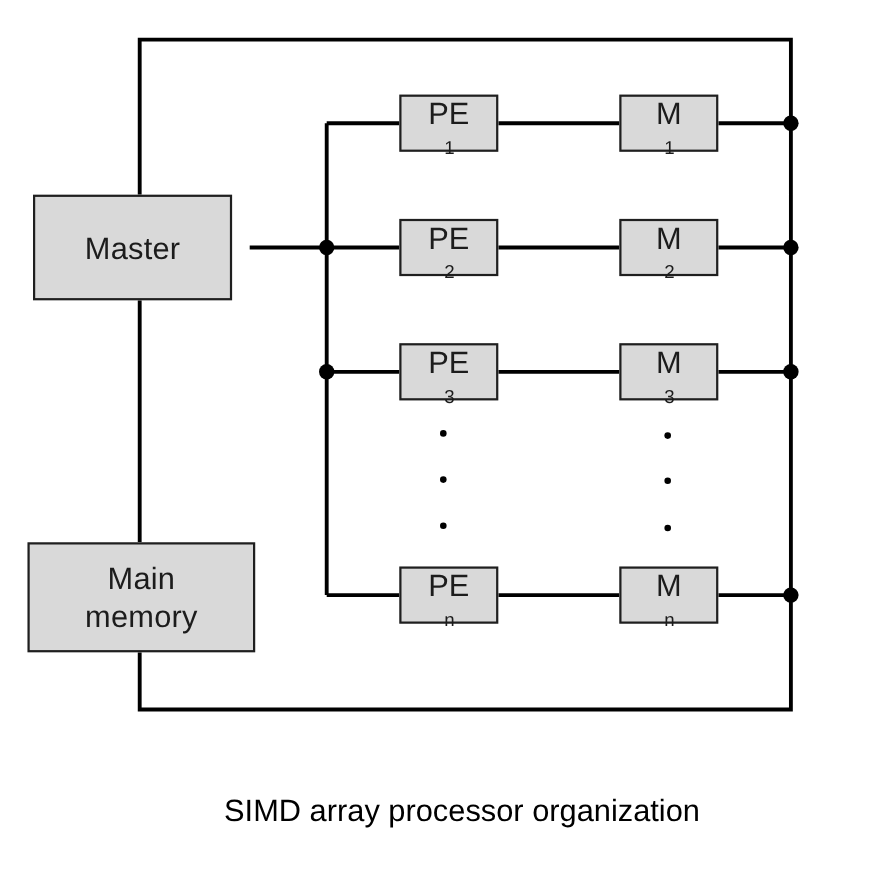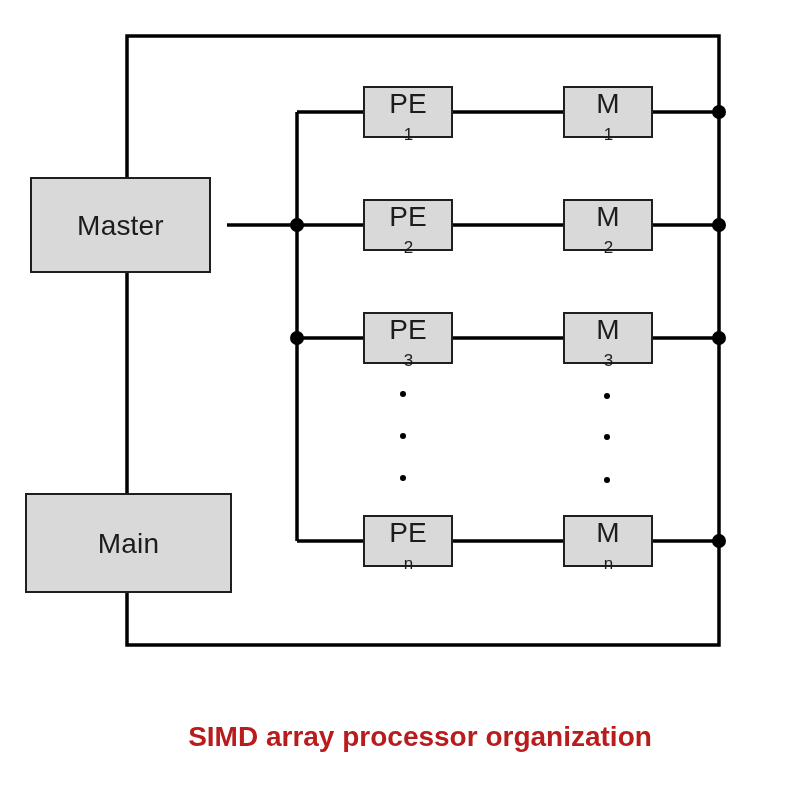--- a/index.html
+++ b/index.html
@@ -60,22 +60,22 @@
     line-height: 1;
     transform: translateY(6px);
     margin-left: 1px;
   }
   .caption {
     position: absolute;
     left: 40px; right: 0;
     top: 721px;
     text-align: center;
     font-size: 28px;
-    font-weight: 700;
-    color: #b91c1c;
+    font-weight: 400;
+    color: #000000;
   }
 </style>
 </head>
 <body>
 
 <div class="canvas">
 
   <svg class="wires" width="800" height="800" viewBox="0 0 800 800">
 
     <path d="M127,177 V36 H719 V645 H127 V593 M127,493 V273" fill="none" stroke="currentColor" stroke-width="3.5"></path>
@@ -107,20 +107,21 @@
     <circle cx="607" cy="437" r="3" fill="currentColor"></circle>
     <circle cx="607" cy="480" r="3" fill="currentColor"></circle>
   </svg>
 
   <div class="box big-box mcu">
     <span>Master</span>
   </div>
 
   <div class="box big-box mm">
     <span>Main</span>
+    <span>memory</span>
   </div>
 
   <div class="box unit-box pe-box row-1">
     <span>PE</span>
       <sub>1</sub>
   </div>
   <div class="box unit-box pe-box row-2">
     <span>PE</span>
       <sub>2</sub>
   </div>

